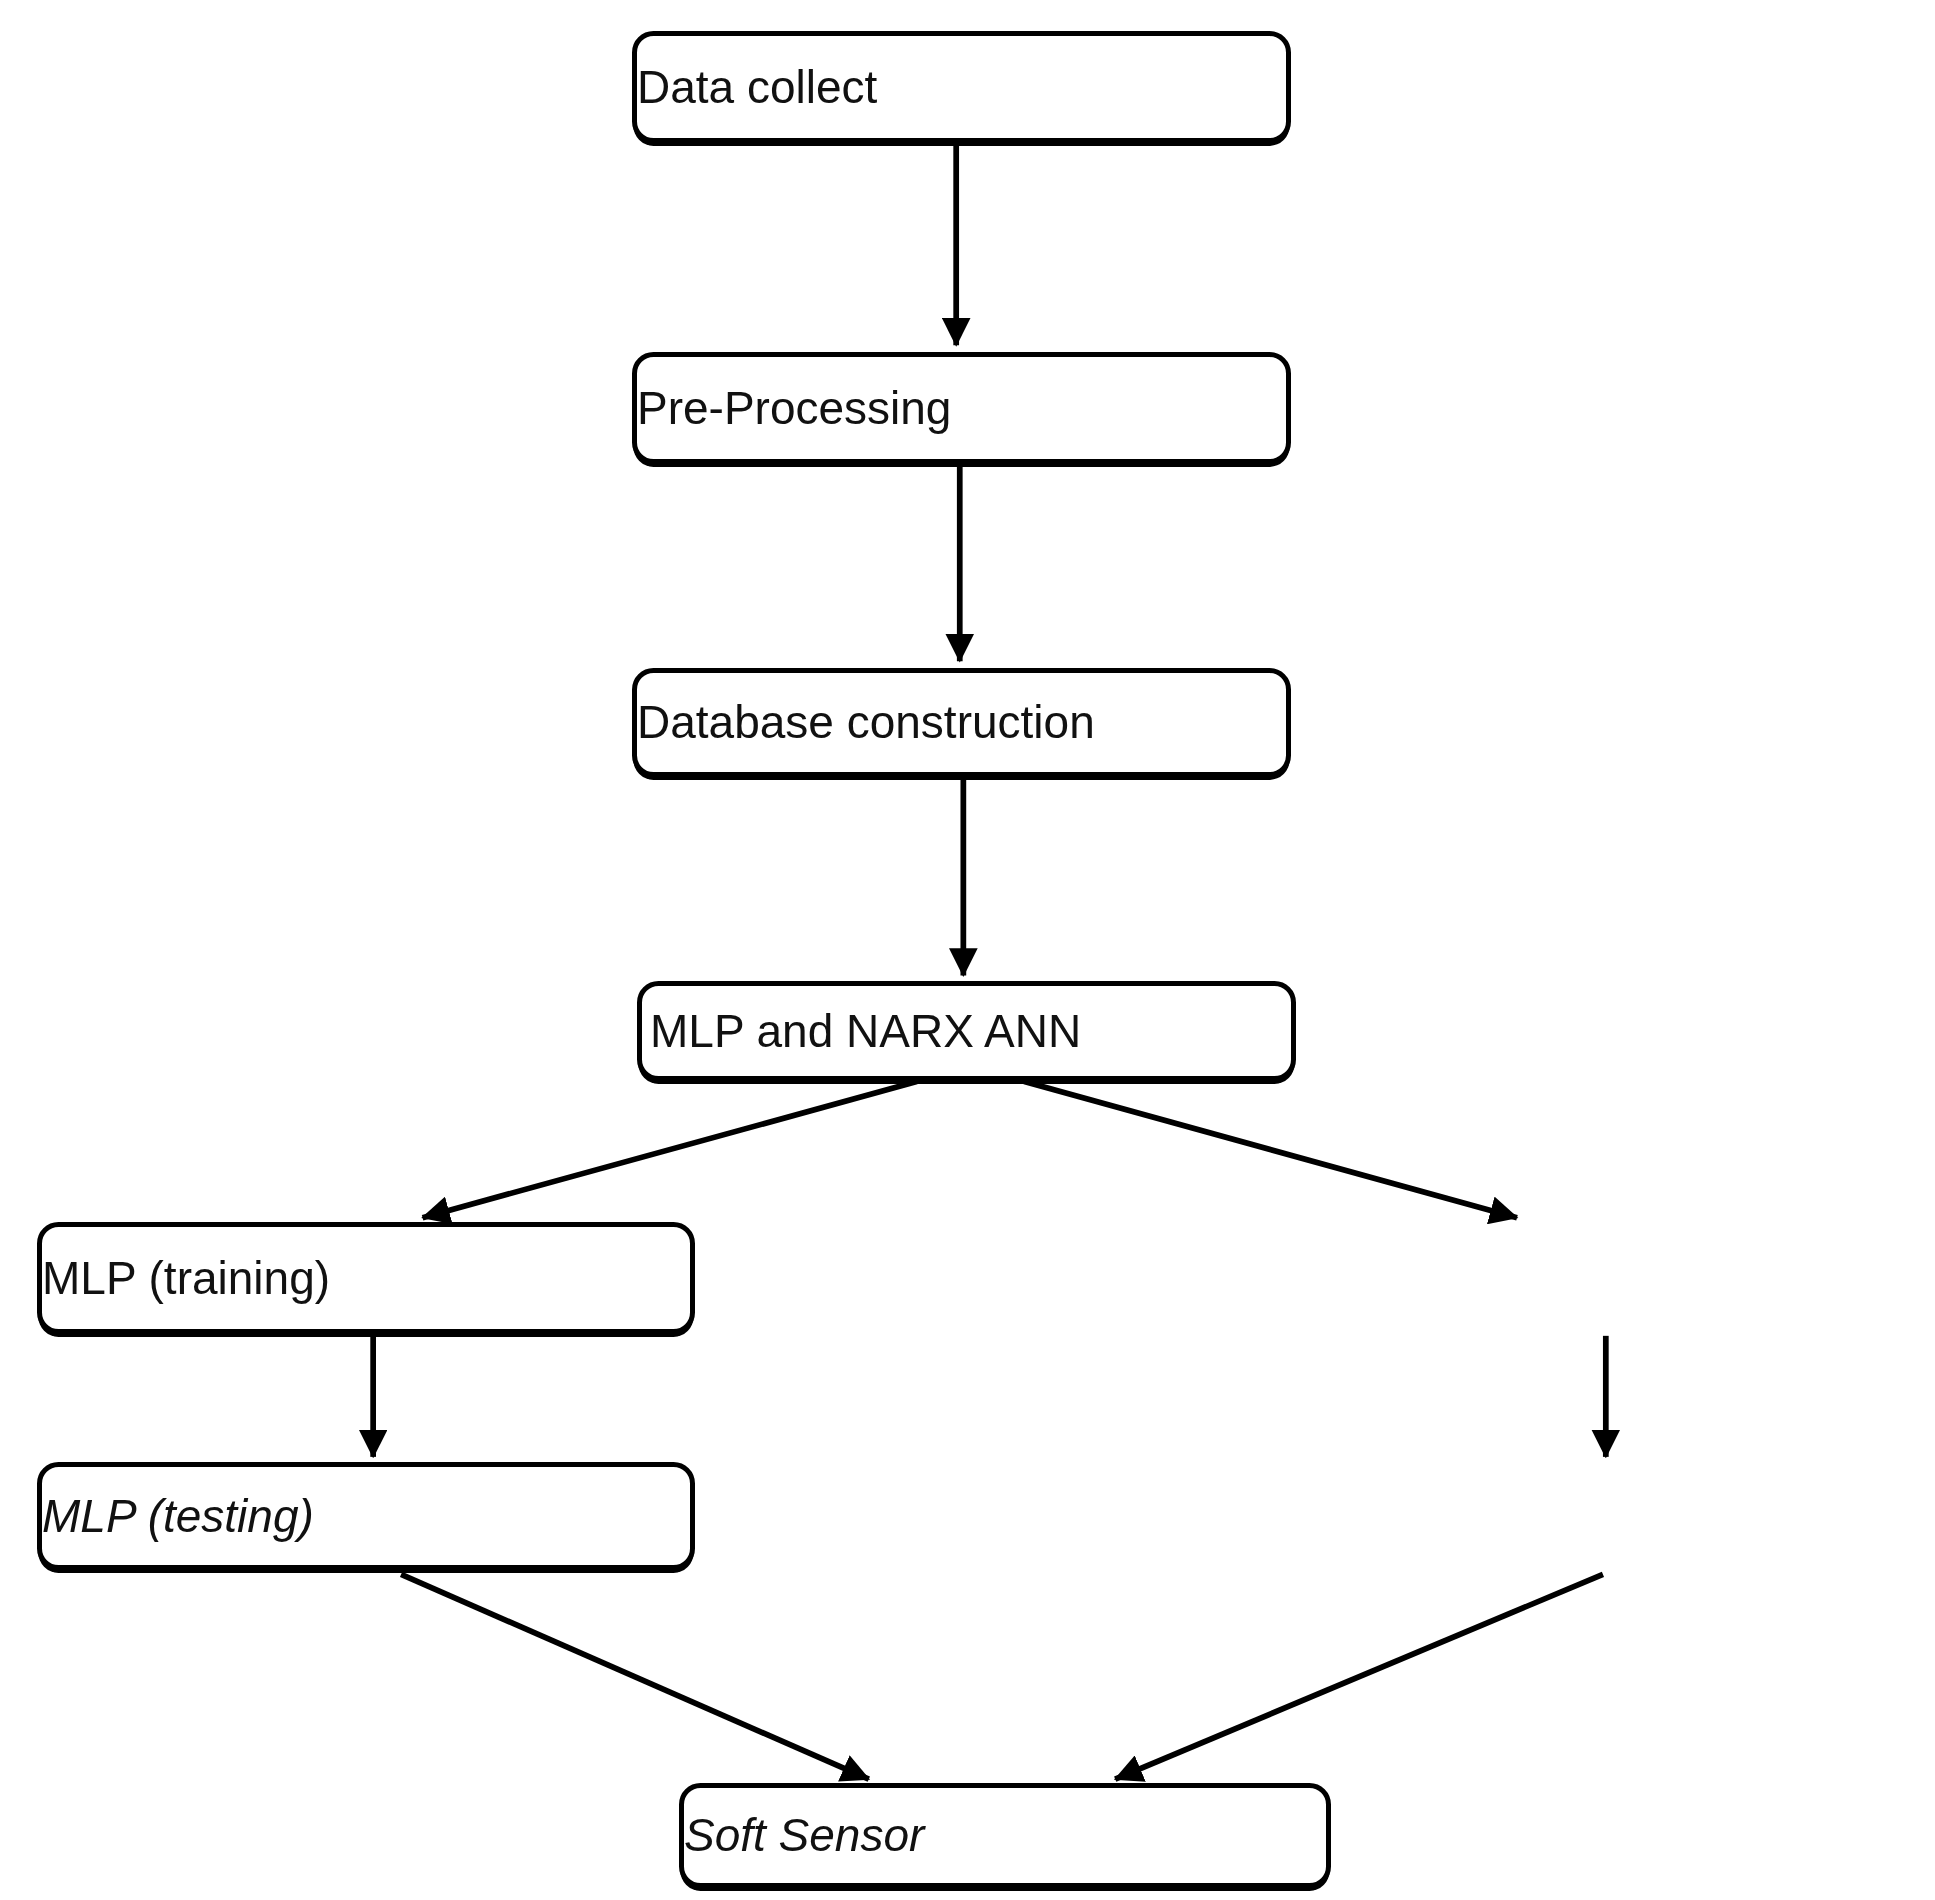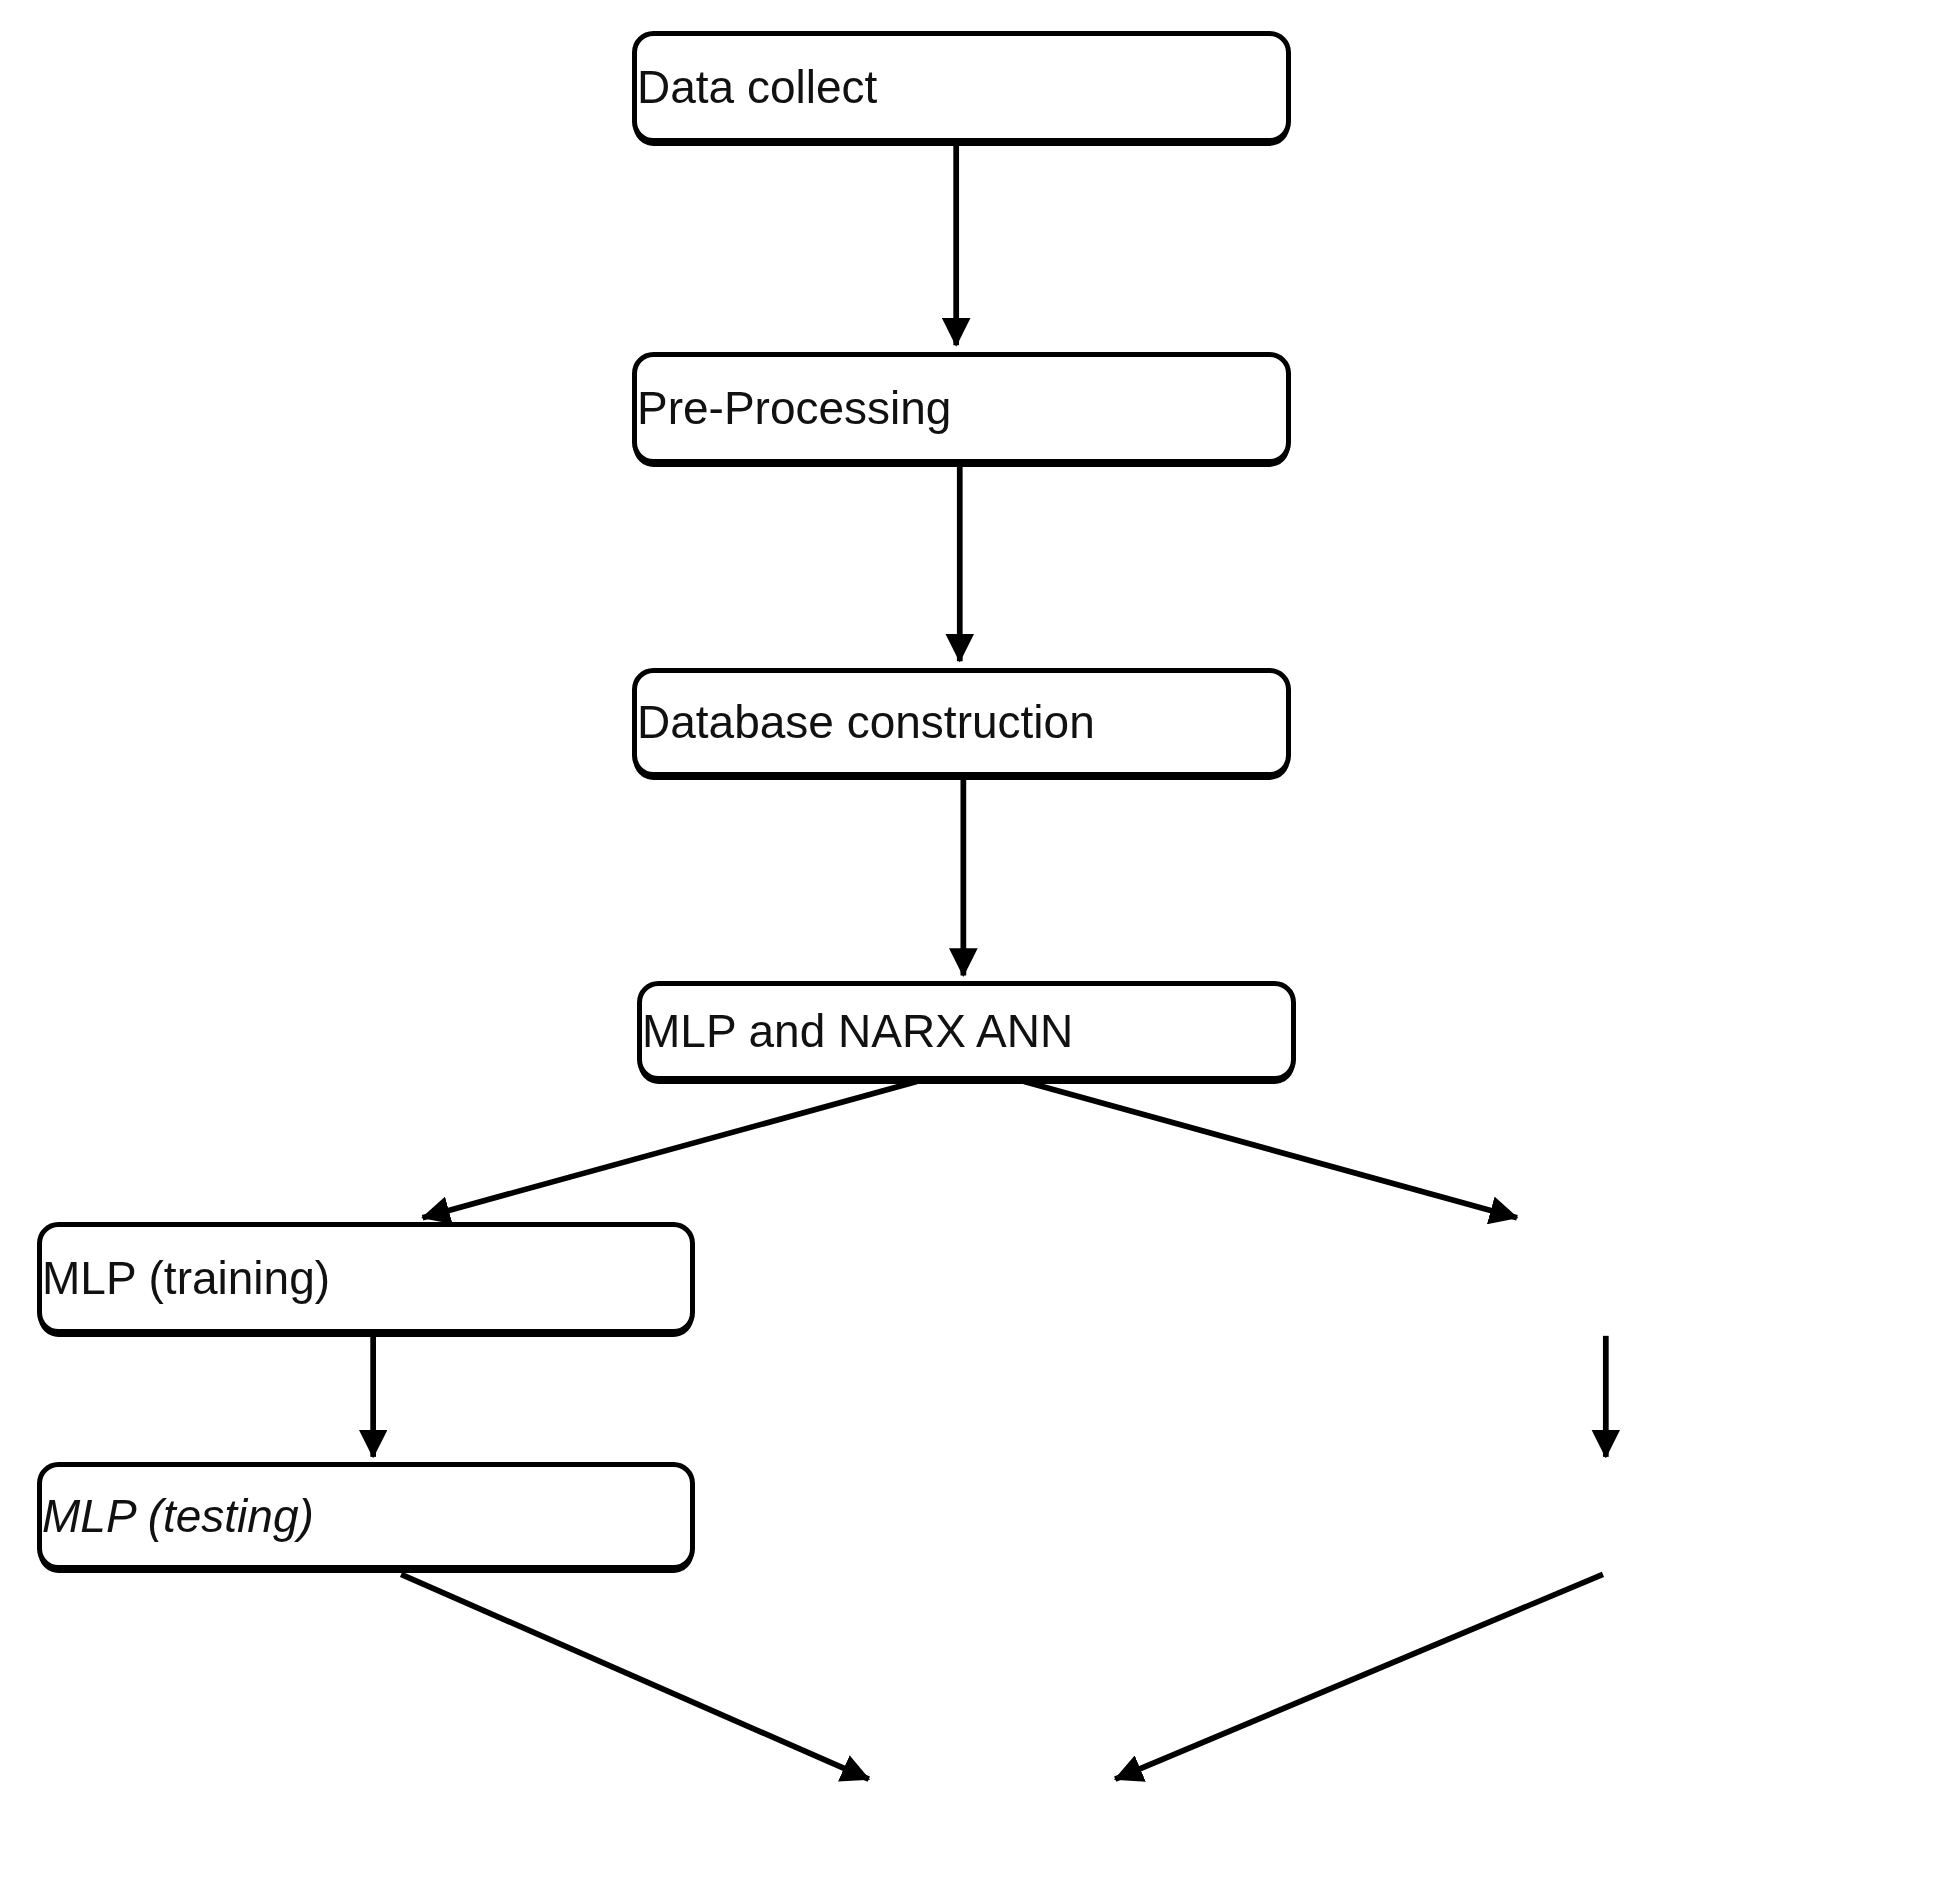--- a/index.html
+++ b/index.html
@@ -80,29 +80,32 @@
   </div>
 
   <div class="node" style="left:632px; top:352px; width:659px; height:112px;">
     <span>Pre-Processing</span>
   </div>
 
   <div class="node" style="left:632px; top:668px; width:659px; height:109px;">
     <span>Database construction</span>
   </div>
 
-  <div class="node" style="left:637px; top:981px; width:659px; height:100px;">
+  <div class="node" style="left:637px; top:981px; width:659px; height:100px;padding-left:8px;">
     <span>MLP and NARX ANN</span>
   </div>
 
   <div class="node" style="left:37px; top:1222px; width:658px; height:112px;">
     <span>MLP (training)</span>
   </div>
 
 
   <div class="node" style="left:37px; top:1462px; width:658px; height:108px;font-style:italic;">
     <span>MLP (testing)</span>
   </div>
 
 
+  <div class="node italic" style="left:679px; top:1783px; width:652px; height:105px;">
+    <span>Soft Sensor</span>
+  </div>
 
 </div>
 
 
 </body></html>

